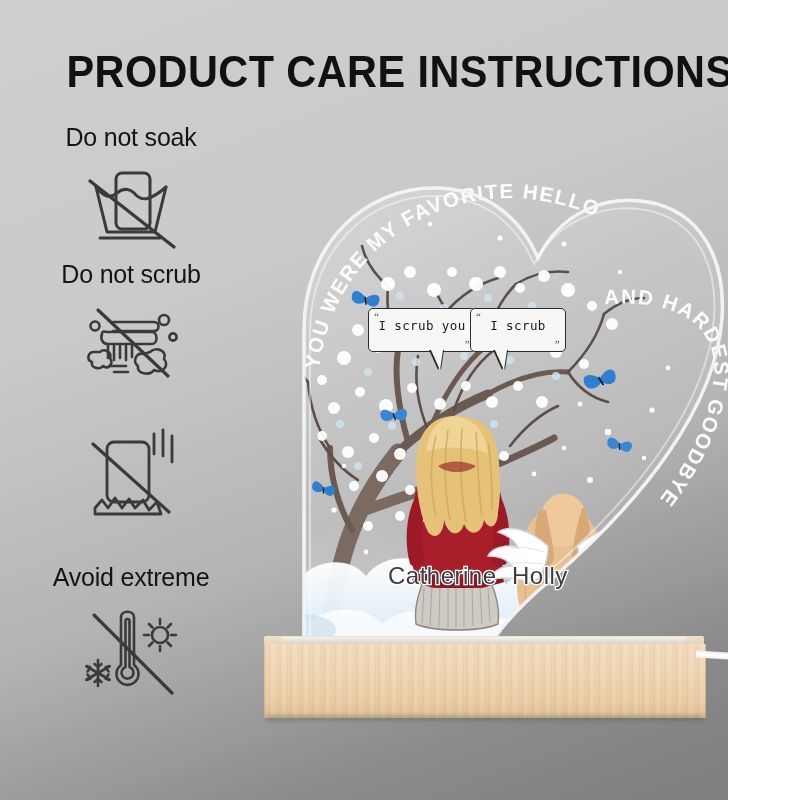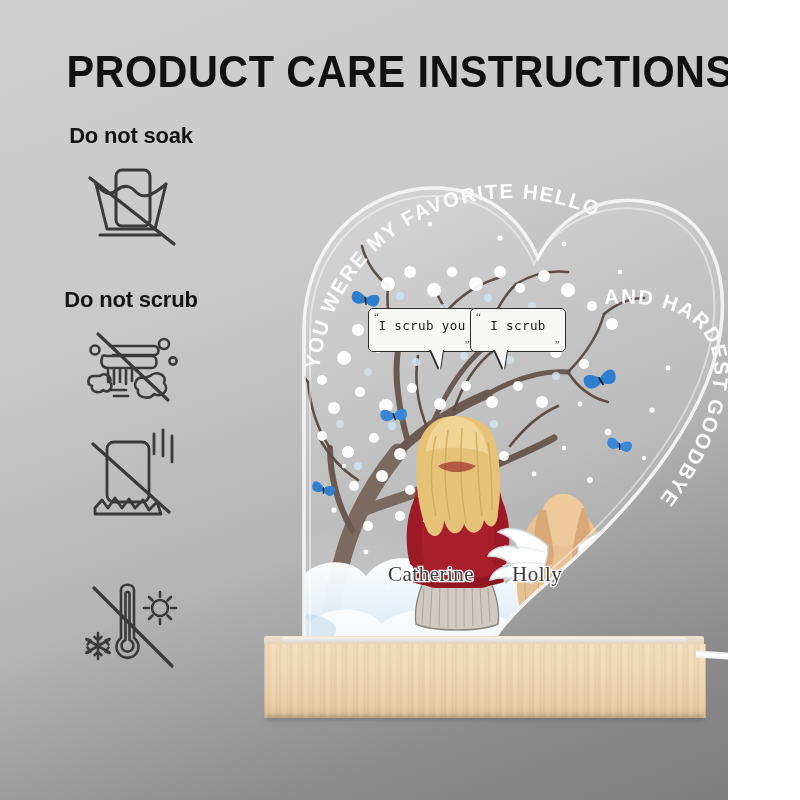--- a/index.html
+++ b/index.html
@@ -43,22 +43,22 @@
     top: 124px;
     width: 238px;
   }
   .care-item {
     position: absolute;
     width: 238px;
     text-align: center;
   }
   .care-label {
     font-family: "Liberation Sans", sans-serif;
-    font-weight: bold;
-    font-size: 22px;
+    font-weight: normal;
+    font-size: 25px;
     color: #141414;
     line-height: 1.08;
     letter-spacing: -0.2px;
   }
   .care-icon {
     margin-top: 8px;
     display: flex;
     justify-content: center;
   }
   .care-icon svg { display: block; }
@@ -159,22 +159,22 @@
     width: 0; height: 0;
     border-left: 9px solid transparent;
     border-right: 3px solid transparent;
     border-top: 20px solid #f7f7f5;
     bottom: -19px;
     filter: drop-shadow(1.2px 0.6px 0 #2b2b2b) drop-shadow(-1.2px 0.4px 0 #2b2b2b);
   }
 
   .name-label {
     position: absolute;
-    font-family: Liberation Serif, serif;
-    font-size: 21px;
+    font-family: Liberation Sans, sans-serif;
+    font-size: 24px;
     color: #3c3c3c;
     letter-spacing: 0.5px;
     white-space: nowrap;
     -webkit-text-stroke: 2.6px #ffffff;
     paint-order: stroke fill;
   }
 </style>
 </head>
 <body>
 
@@ -194,21 +194,21 @@
             <path d="M20 28 C28 38 34 40 41 34 C48 28 55 30 60 36 C66 42 74 42 90 28"></path>
             <line x1="24" y1="79" x2="84" y2="79"></line>
 
             <rect x="40" y="14" width="34" height="56" rx="6"></rect>
           </g>
           <line x1="14" y1="22" x2="98" y2="88" stroke="#3a3a3a" stroke-width="3.4" stroke-linecap="round"></line>
         </svg>
       </div>
     </div>
 
-    <div class="care-item" style="top:164px;">
+    <div class="care-item" style="top:137px;">
       <div class="care-label">Do not scrub</div>
       <div class="care-icon">
         <svg width="118" height="86" viewBox="0 0 118 86">
           <g fill="none" stroke="#3a3a3a" stroke-width="2.6" stroke-linecap="round" stroke-linejoin="round">
 
             <path d="M41 26 L82 26 C88 26 88 35 82 35 L41 35"></path>
 
             <path d="M30 38 C30 34 33 36 36 36 L80 36 C86 36 86 48 80 48 L36 48 C31 48 28 44 30 38 Z"></path>
 
             <path d="M36 50 L36 62 M42 50 L42 64 M48 50 L48 62 M54 50 L54 64 M60 50 L60 61"></path>
@@ -241,20 +241,21 @@
 
             <path d="M20 84 L27 76 L33 84 L40 74 L47 84 L54 75 L60 84 L68 76 L74 86 L82 78 L86 90 L20 90 Z"></path>
           </g>
           <line x1="18" y1="20" x2="94" y2="88" stroke="#3a3a3a" stroke-width="3.2" stroke-linecap="round"></line>
         </svg>
       </div>
     </div>
 
     <div class="care-item" style="top:440px;">
       <div class="care-label">
+        <div>Avoid extreme</div>
       </div>
       <div class="care-icon">
         <svg width="118" height="100" viewBox="0 0 118 100">
           <g fill="none" stroke="#3a3a3a" stroke-width="2.6" stroke-linecap="round" stroke-linejoin="round">
 
             <path d="M49 18 C49 11 62 11 62 18 L62 66 A11 11 0 1 1 49 66 Z"></path>
 
             <path d="M53.5 22 L53.5 68 A6 6 0 1 0 57.5 68 L57.5 22 A2 2 0 0 0 53.5 22 Z"></path>
 
             <circle cx="88" cy="36" r="8"></circle>

